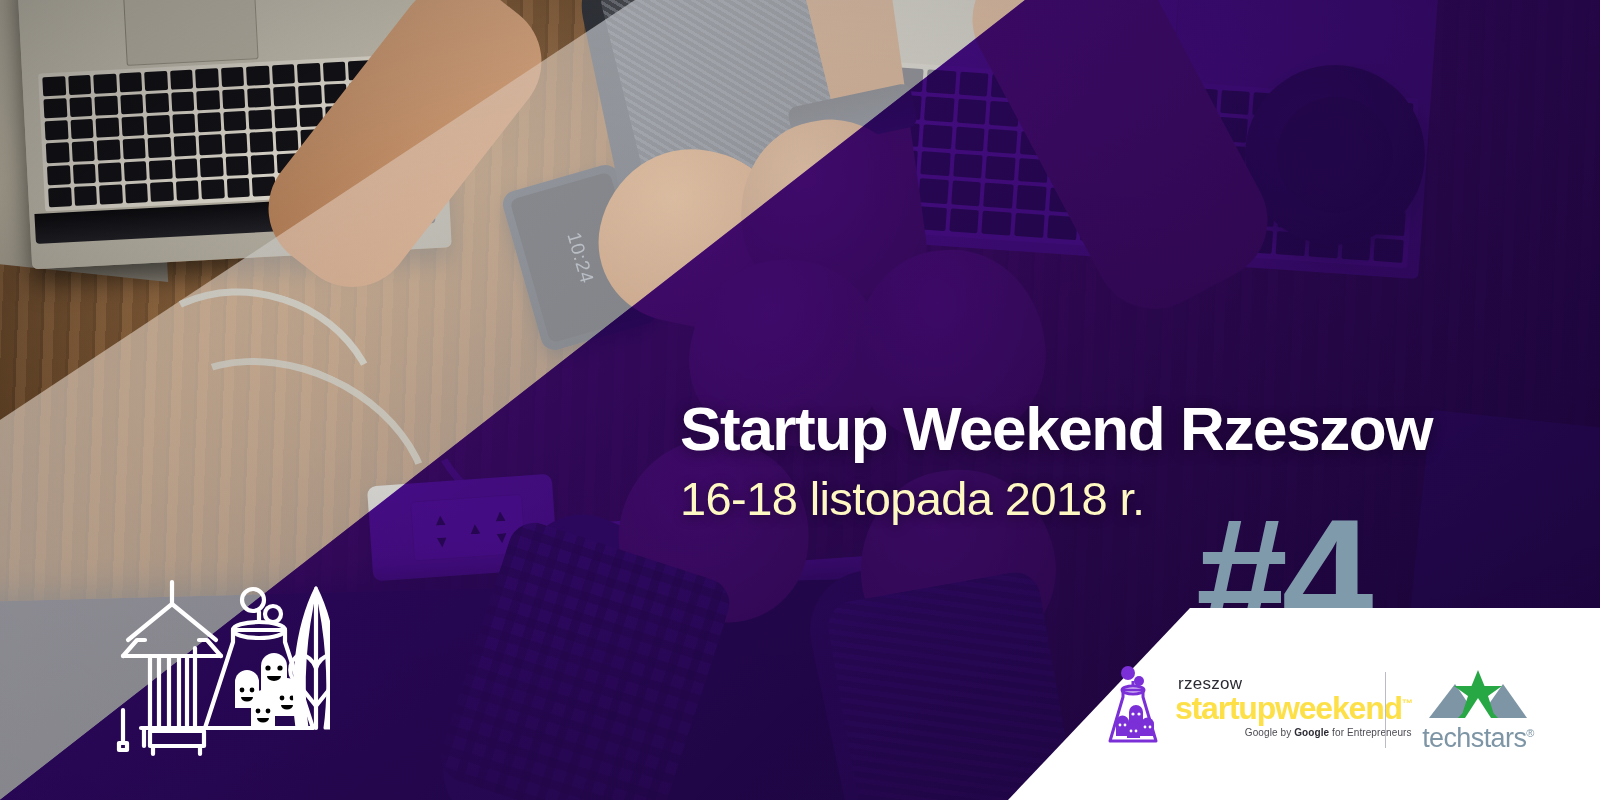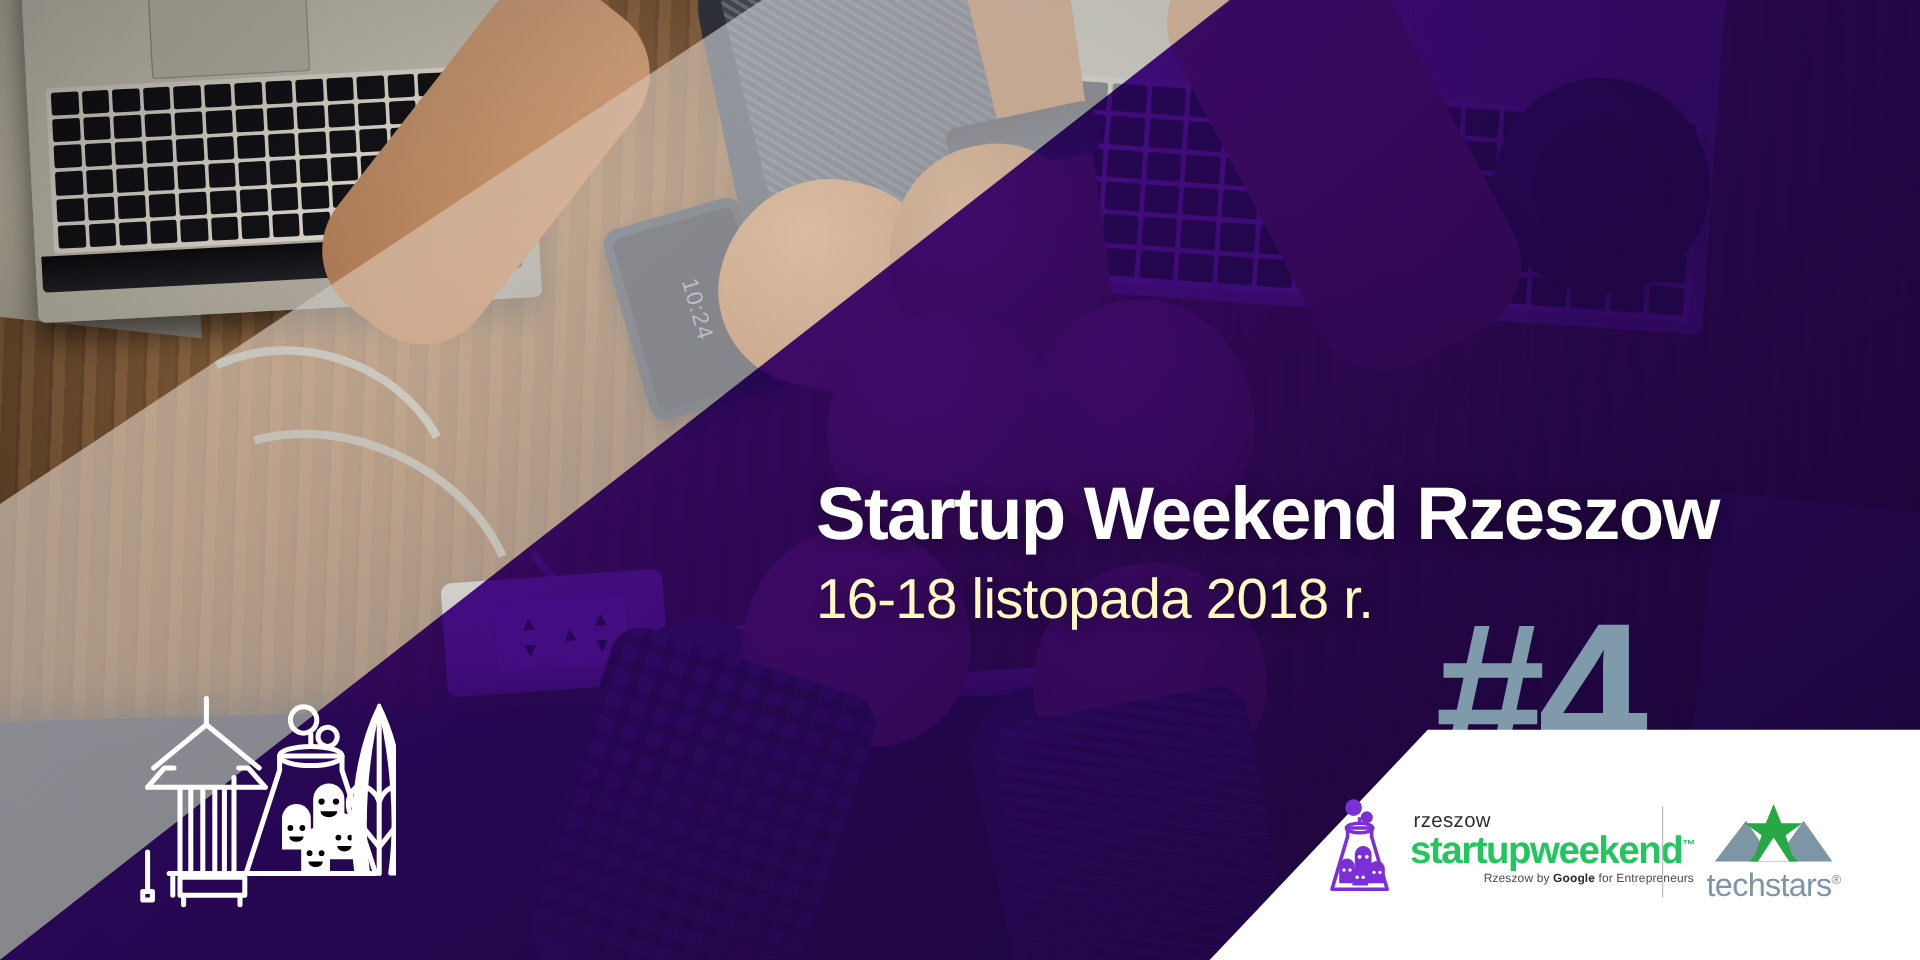--- a/index.html
+++ b/index.html
@@ -241,21 +241,21 @@
     background:#fff;
     -webkit-clip-path:polygon(1190px 608px, 1600px 608px, 1600px 800px, 1008px 800px);
             clip-path:polygon(1190px 608px, 1600px 608px, 1600px 800px, 1008px 800px);
   }
 
   
   .lockup{position:absolute;left:1105px;top:664px;display:flex;align-items:center;gap:14px;}
   .flask-ico{width:56px;height:84px;flex:none;}
   .sw-text{display:flex;flex-direction:column;line-height:1;}
   .sw-rz{font-size:17px;color:#2b2b33;letter-spacing:.3px;margin-left:3px;}
-  .sw-main{font-size:32px;font-weight:bold;color:#22c55e;letter-spacing:-1.2px;position:relative;}
+  .sw-main{font-size:32px;font-weight:bold;color:#fde047;letter-spacing:-1.2px;position:relative;}
   .sw-tm{font-size:11px;vertical-align:super;font-weight:bold;}
   .sw-pw{font-size:10px;color:#4a4a52;text-align:right;margin-top:4px;letter-spacing:.1px;}
   .sw-pw .g{font-weight:bold;color:#2b2b33;}
 
   .divider{
     position:absolute;left:1385px;top:672px;width:1px;height:76px;background:#b9bcc2;
   }
 
   .techstars{position:absolute;left:1418px;top:668px;width:120px;text-align:center;}
   .ts-mark{width:118px;height:52px;display:block;margin:0 auto;}
@@ -645,21 +645,21 @@
           <circle cx="20" cy="61" r="1.4"></circle>
         <circle cx="40" cy="63" r="1.4"></circle>
           <circle cx="45" cy="63" r="1.4"></circle>
         <circle cx="26" cy="67" r="1.4"></circle>
           <circle cx="31" cy="67" r="1.4"></circle>
       </g>
     </svg>
     <div class="sw-text">
       <span class="sw-rz">rzeszow</span>
       <span class="sw-main"><span>startupweekend</span><span class="sw-tm">™</span></span>
-      <span class="sw-pw"><span>Rzeszow by </span><span class="g">Google</span><span> for Entrepreneurs</span></span>
+      <span class="sw-pw"><span>Google by </span><span class="g">Google</span><span> for Entrepreneurs</span></span>
     </div>
   </div>
 
   <div class="divider"></div>
 
   <div class="techstars">
     <svg class="ts-mark" viewBox="0 0 118 52">
       <path d="M10 50 L36 16 L59 50 Z" fill="#7d95a5"></path>
       <path d="M108 50 L84 16 L60 50 Z" fill="#7d95a5"></path>
       <path d="M59 2 L65.5 18 L83 18 L69 28 L74.5 45 L59 35 L43.5 45 L49 28 L35 18 L52.5 18 Z" fill="#28a745"></path>

